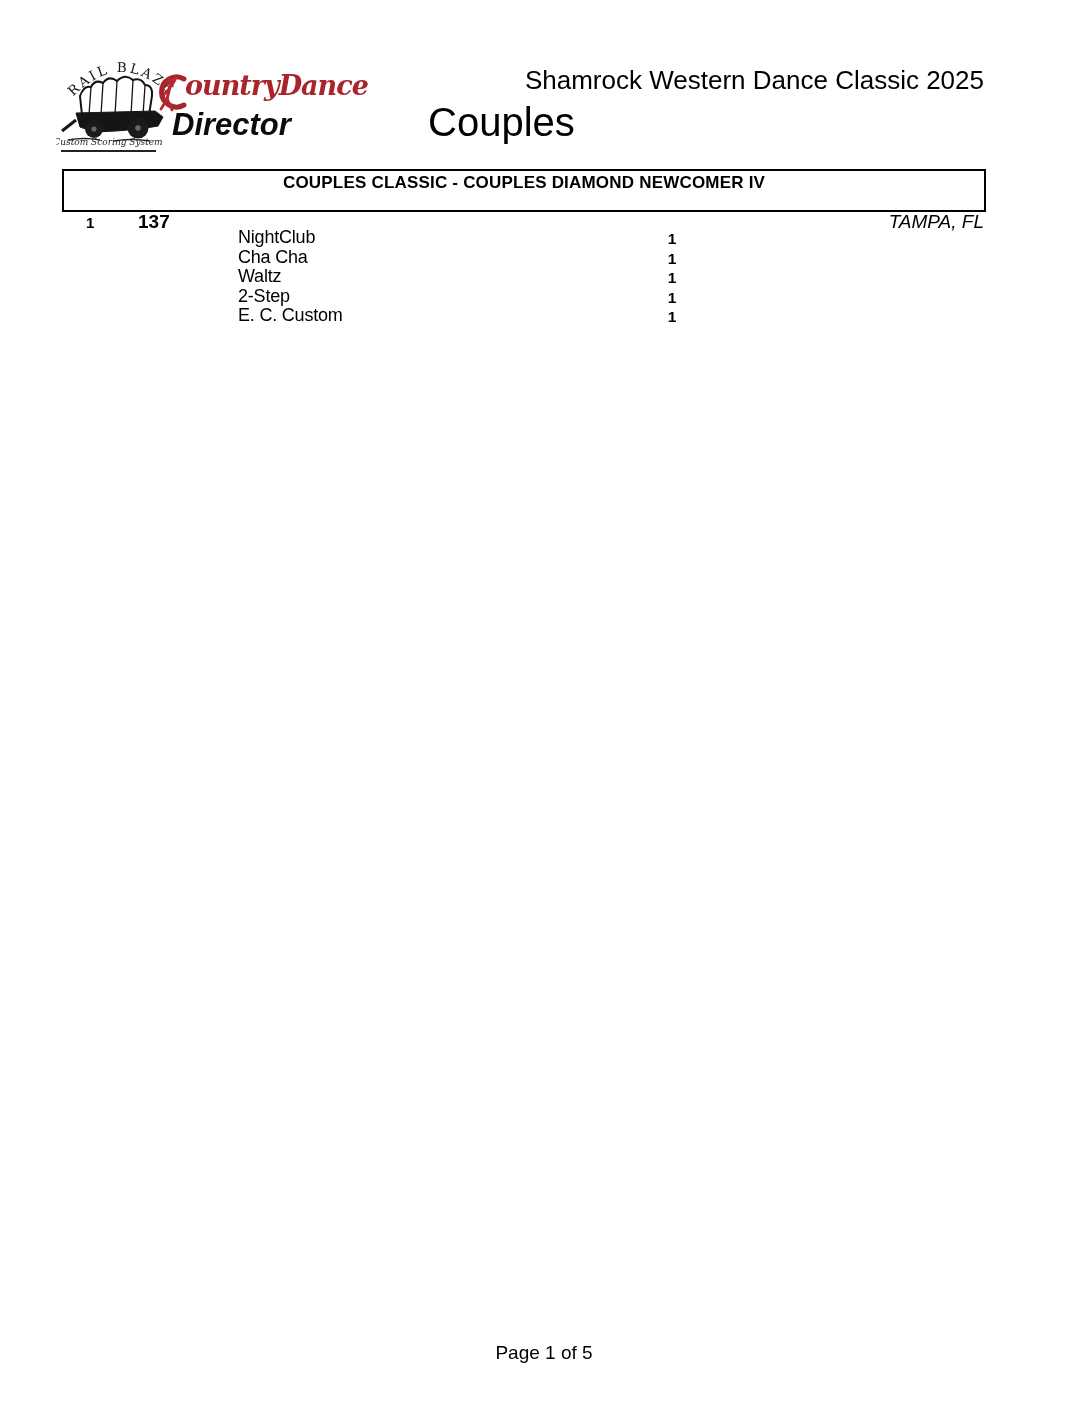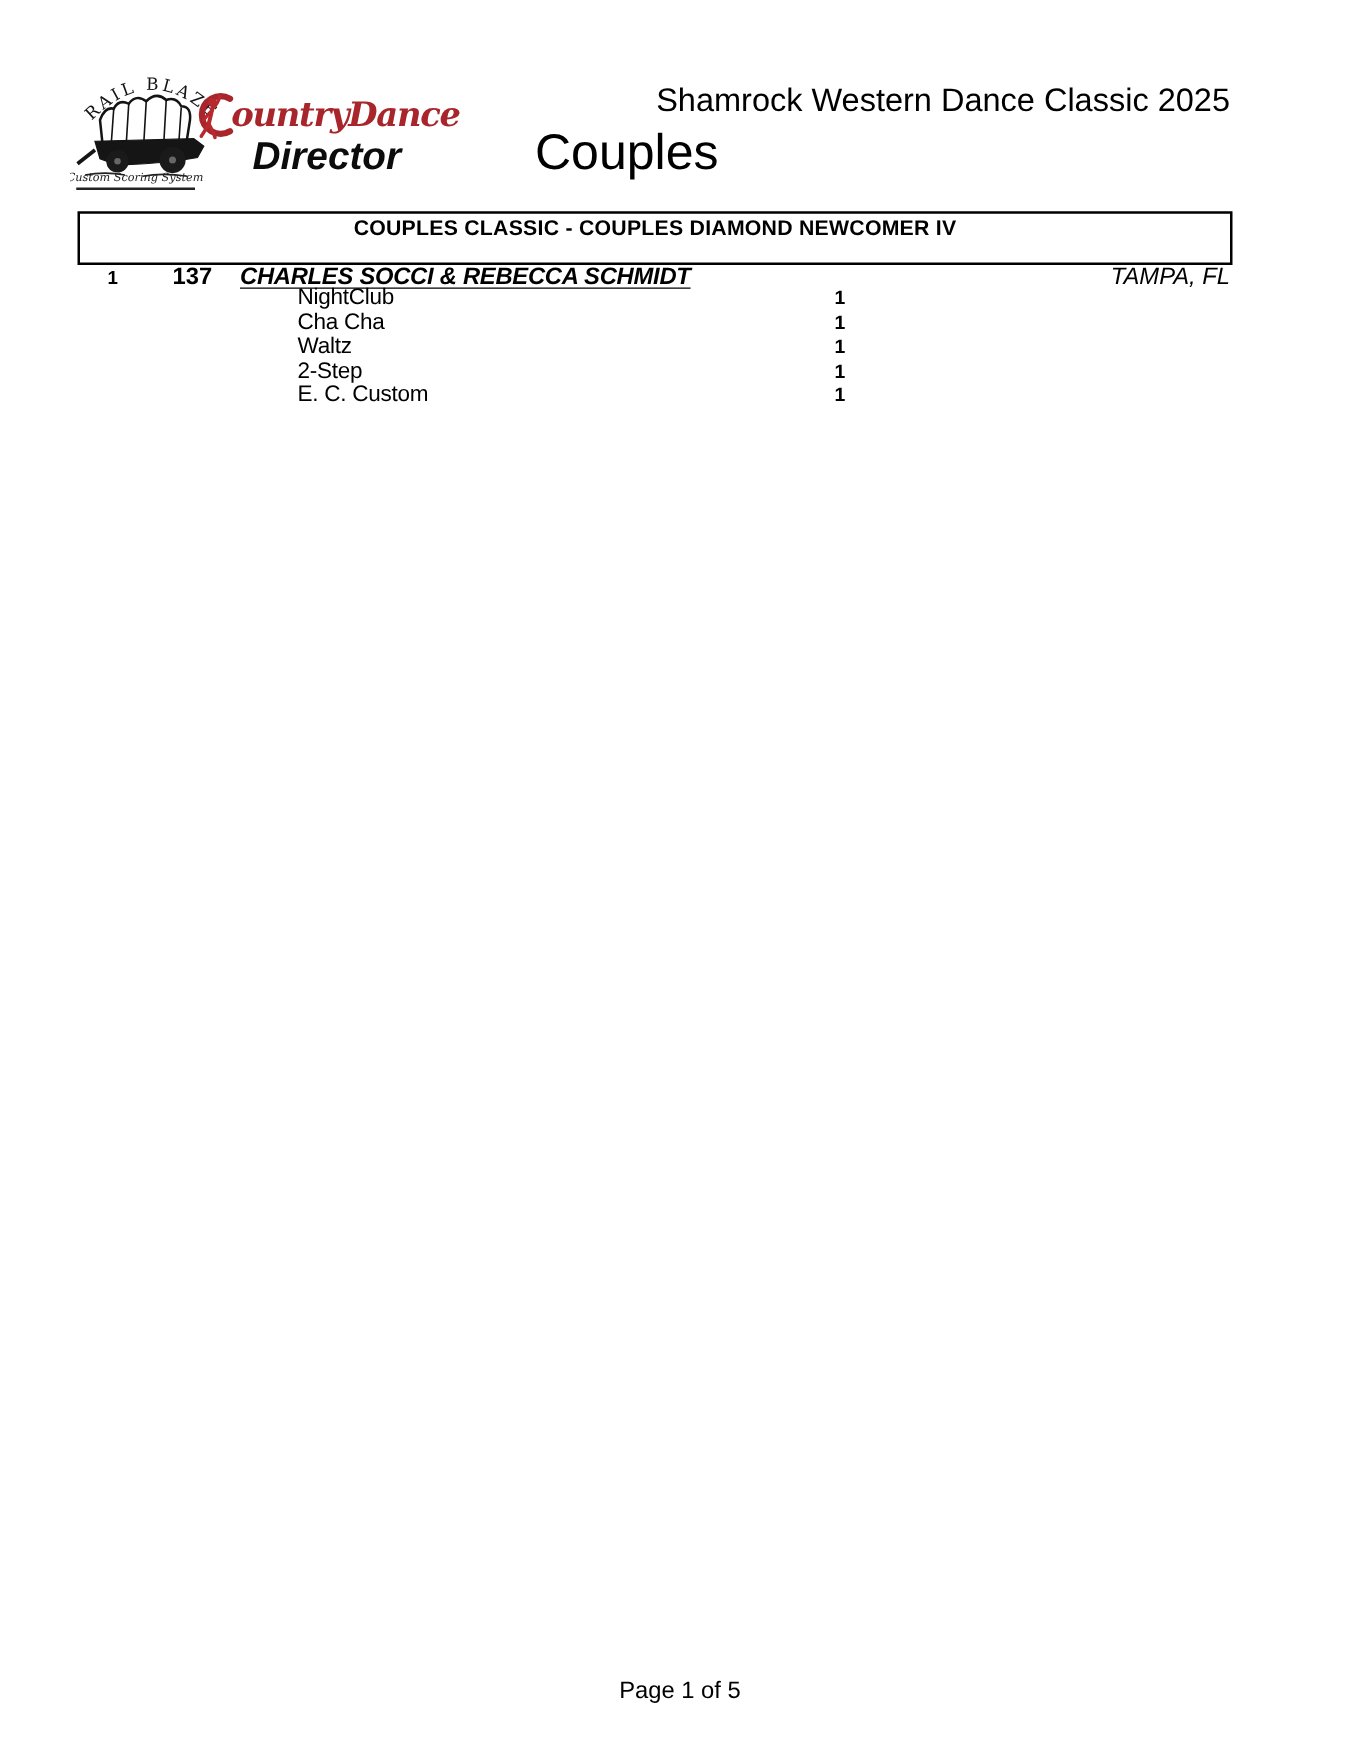--- a/index.html
+++ b/index.html
@@ -13,34 +13,34 @@
     color: #000;
     overflow: hidden;
   }
 
   
   .logo-wagon {
     position: absolute; left: 56px; top: 52px;
     width: 132px; height: 102px;
   }
   .brand { position: absolute; left: 154px; top: 72px; }
-  .brand-top { display: flex; align-items: center; color: var(--brand-color); }
+  .brand-top { display: flex; align-items: flex-start; color: var(--brand-color); }
   .brand-top svg { display: block; }
   .brand-text {
     font-family: "DejaVu Serif", serif;
     font-style: italic; font-weight: 600;
     font-size: 27px; line-height: 1; letter-spacing: -1px;
     margin-left: -5px;
   }
   .brand-bottom {
     font-family: "Liberation Sans", sans-serif;
     font-weight: bold; font-style: italic;
     font-size: 31px; line-height: 1;
     color: #0c0c0c;
-    margin: -3px 0 0 48px;
+    margin: -3px 0 0 18px;
   }
 
   .event-title {
     position: absolute; top: 66px; right: 104px;
     font-size: 26px; line-height: 1.15; font-weight: 400;
     white-space: nowrap;
     text-align: right;
   }
   .section-title {
     position: absolute; top: 102px; left: 428px;
@@ -139,21 +139,20 @@
 </div>
 
 <div class="division-box">
   <span>COUPLES CLASSIC - COUPLES DIAMOND NEWCOMER IV</span>
 </div>
 
 <section>
   <div class="entry-header">
     <span class="place">1</span>
     <span class="number">137</span>
-    <span class="names">CHARLES SOCCI &amp; REBECCA SCHMIDT</span>
     <span class="location">TAMPA, FL</span>
   </div>
 
   <div class="dances">
     <div class="dance-row">
       <span class="dance-name">NightClub</span>
       <span class="dance-score">1</span>
     </div>
     <div class="dance-row">
       <span class="dance-name">Cha Cha</span>

